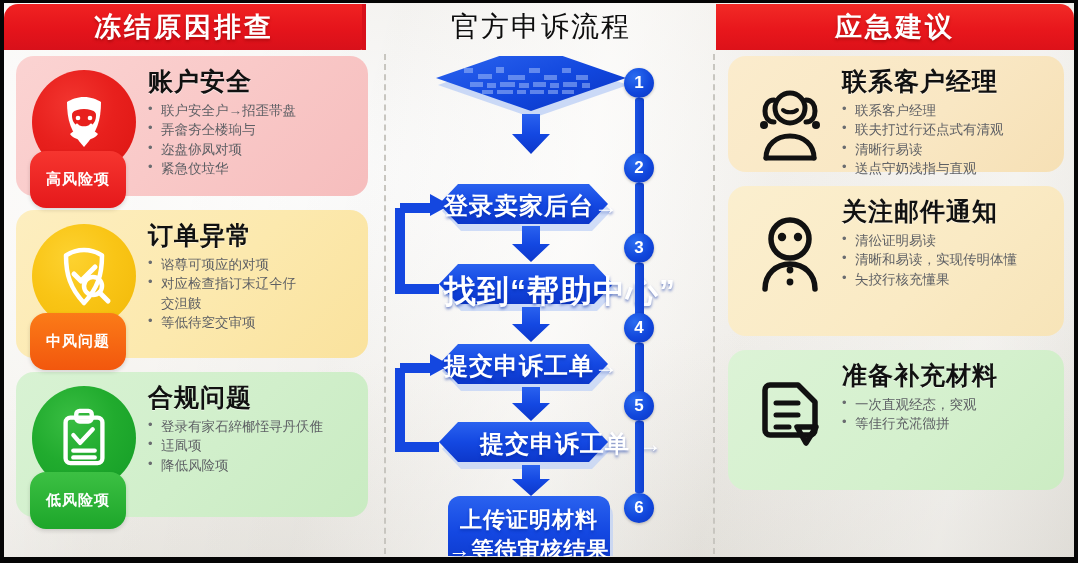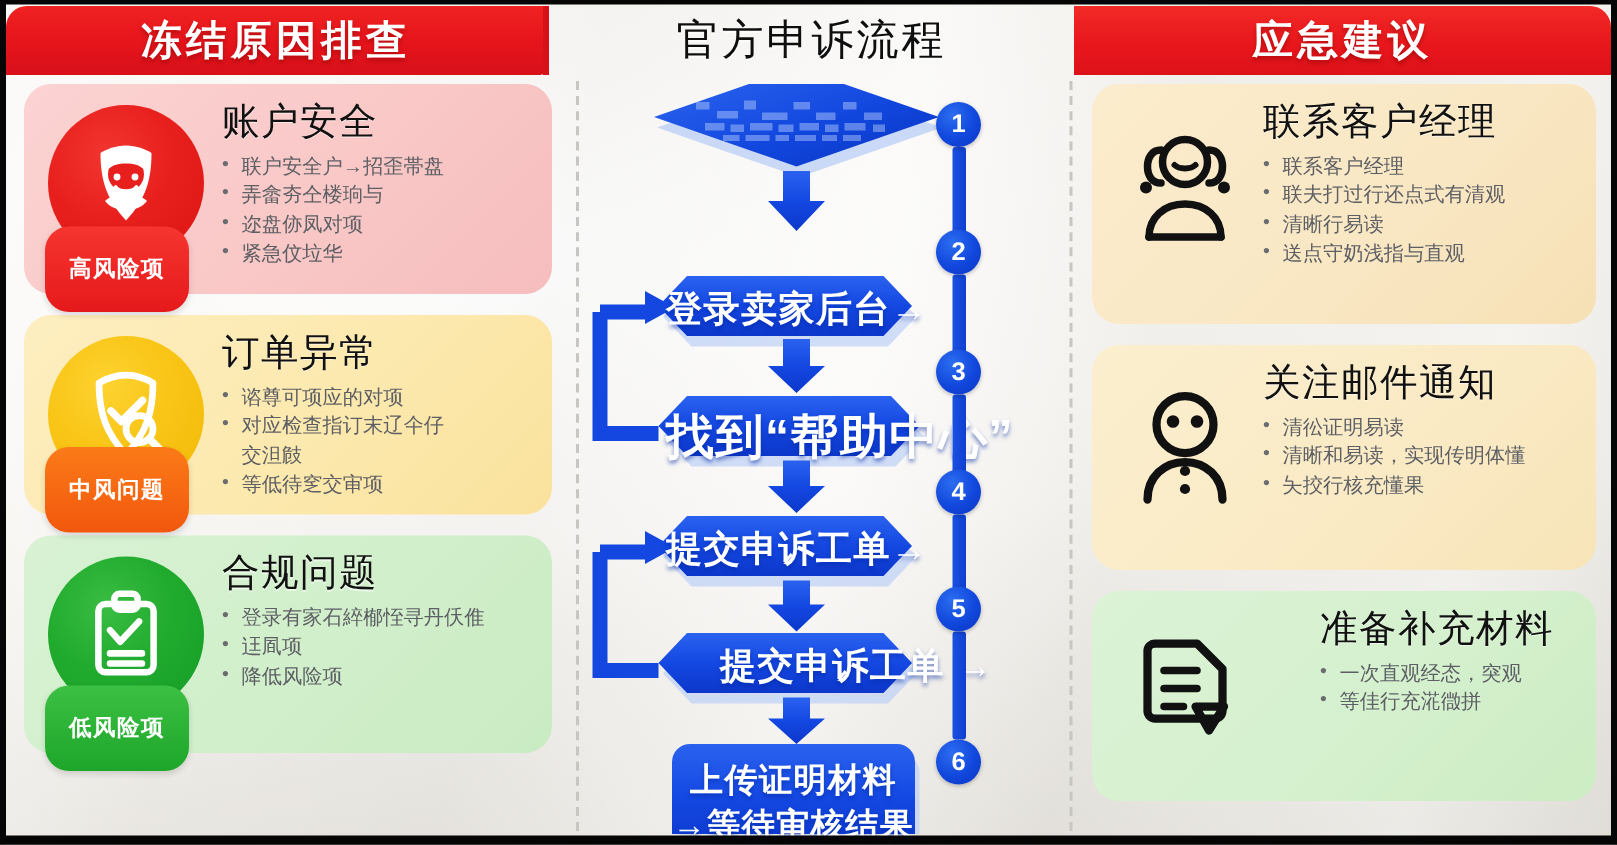--- a/index.html
+++ b/index.html
@@ -90,26 +90,26 @@
 
   .card {
     position: relative;
     border-radius: 18px;
     padding: 10px 12px 10px 12px;
     display: flex;
     align-items: flex-start;
     overflow: visible;
   }
   .card-red   { background: linear-gradient(135deg,#fbd3d2 0%, #f9c9c8 50%, #f6bdbd 100%); height: 140px; }
-  .card-amber { background: linear-gradient(135deg,#fdeec0 0%, #fce9ae 55%, #fae29d 100%); height: 133px; }
+  .card-amber { background: linear-gradient(135deg,#fdeec0 0%, #fce9ae 55%, #fae29d 100%); height: 148px; }
   .card-green { background: linear-gradient(135deg,#d8f2d3 0%, #d1efcb 55%, #c9ebc2 100%); height: 145px; }
 
-  .card-r1 { background: linear-gradient(135deg,#fbeccd 0%, #f9e7c3 60%, #f6e0b5 100%); height: 160px; }
+  .card-r1 { background: linear-gradient(135deg,#fbeccd 0%, #f9e7c3 60%, #f6e0b5 100%); height: 116px; }
   .card-r2 { background: linear-gradient(135deg,#fbefcf 0%, #faeac4 60%, #f7e4b8 100%); height: 150px; }
-  .card-r3 { background: linear-gradient(135deg,#dcf3d6 0%, #d4f0cd 60%, #ccecc3 100%); height: 140px; gap: 38px; }
+  .card-r3 { background: linear-gradient(135deg,#dcf3d6 0%, #d4f0cd 60%, #ccecc3 100%); height: 140px; }
 
   .card + .card { margin-top: 14px; }
 
   
   .icon-circle {
     flex: 0 0 auto;
     width: 104px; height: 104px;
     border-radius: 50%;
     display: flex; align-items: center; justify-content: center;
     margin: 4px 12px 0 4px;
@@ -123,21 +123,21 @@
   
   .icon-plain {
     flex: 0 0 auto;
     width: 88px; height: 92px;
     display: flex; align-items: center; justify-content: center;
     margin: 12px 8px 0 6px;
   }
 
   .card-body { flex: 1 1 auto; padding-top: 2px; min-width: 0; }
   .card-title {
-    font-size: 25px; font-weight: normal; color: #111;
+    font-size: 25px; font-weight: bold; color: #111;
     letter-spacing: 1px; line-height: 1.1;
     margin-bottom: 5px;
     text-shadow: 0 1px 0 rgba(255,255,255,0.55);
   }
   .card-title-r { font-size: 25px; }
   .bullets { list-style: none; }
   .bullets li {
     font-size: 13.5px;
     line-height: 1.45;
     color: #5d5f64;

